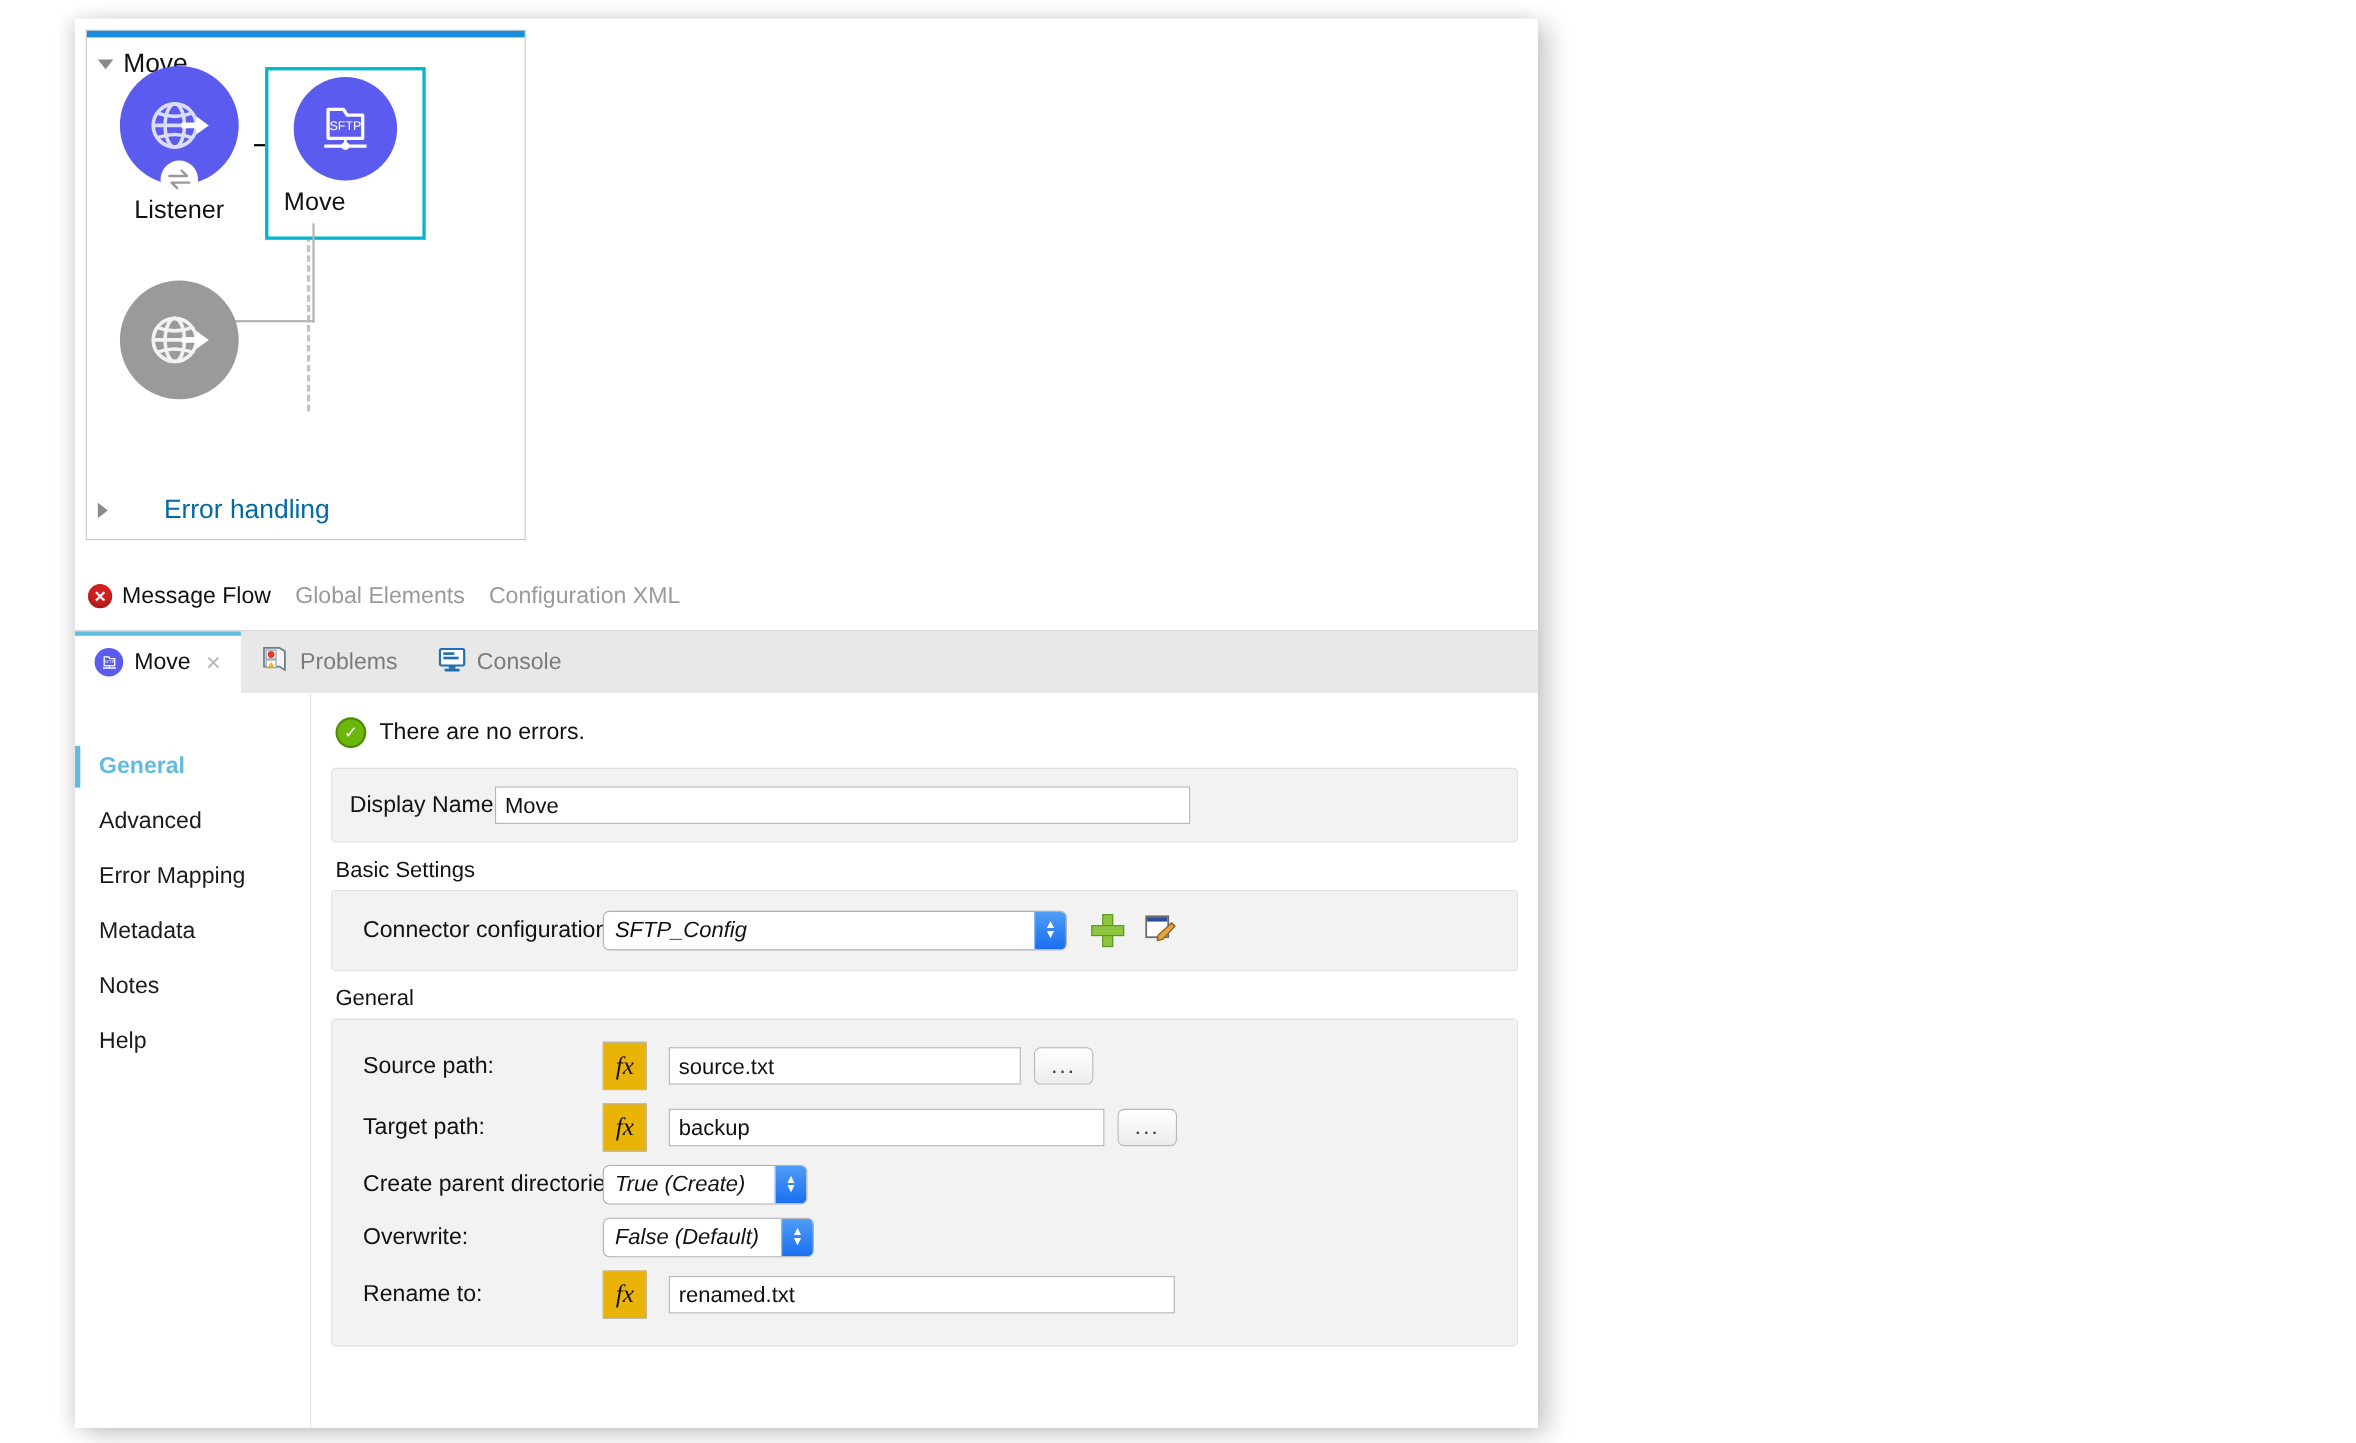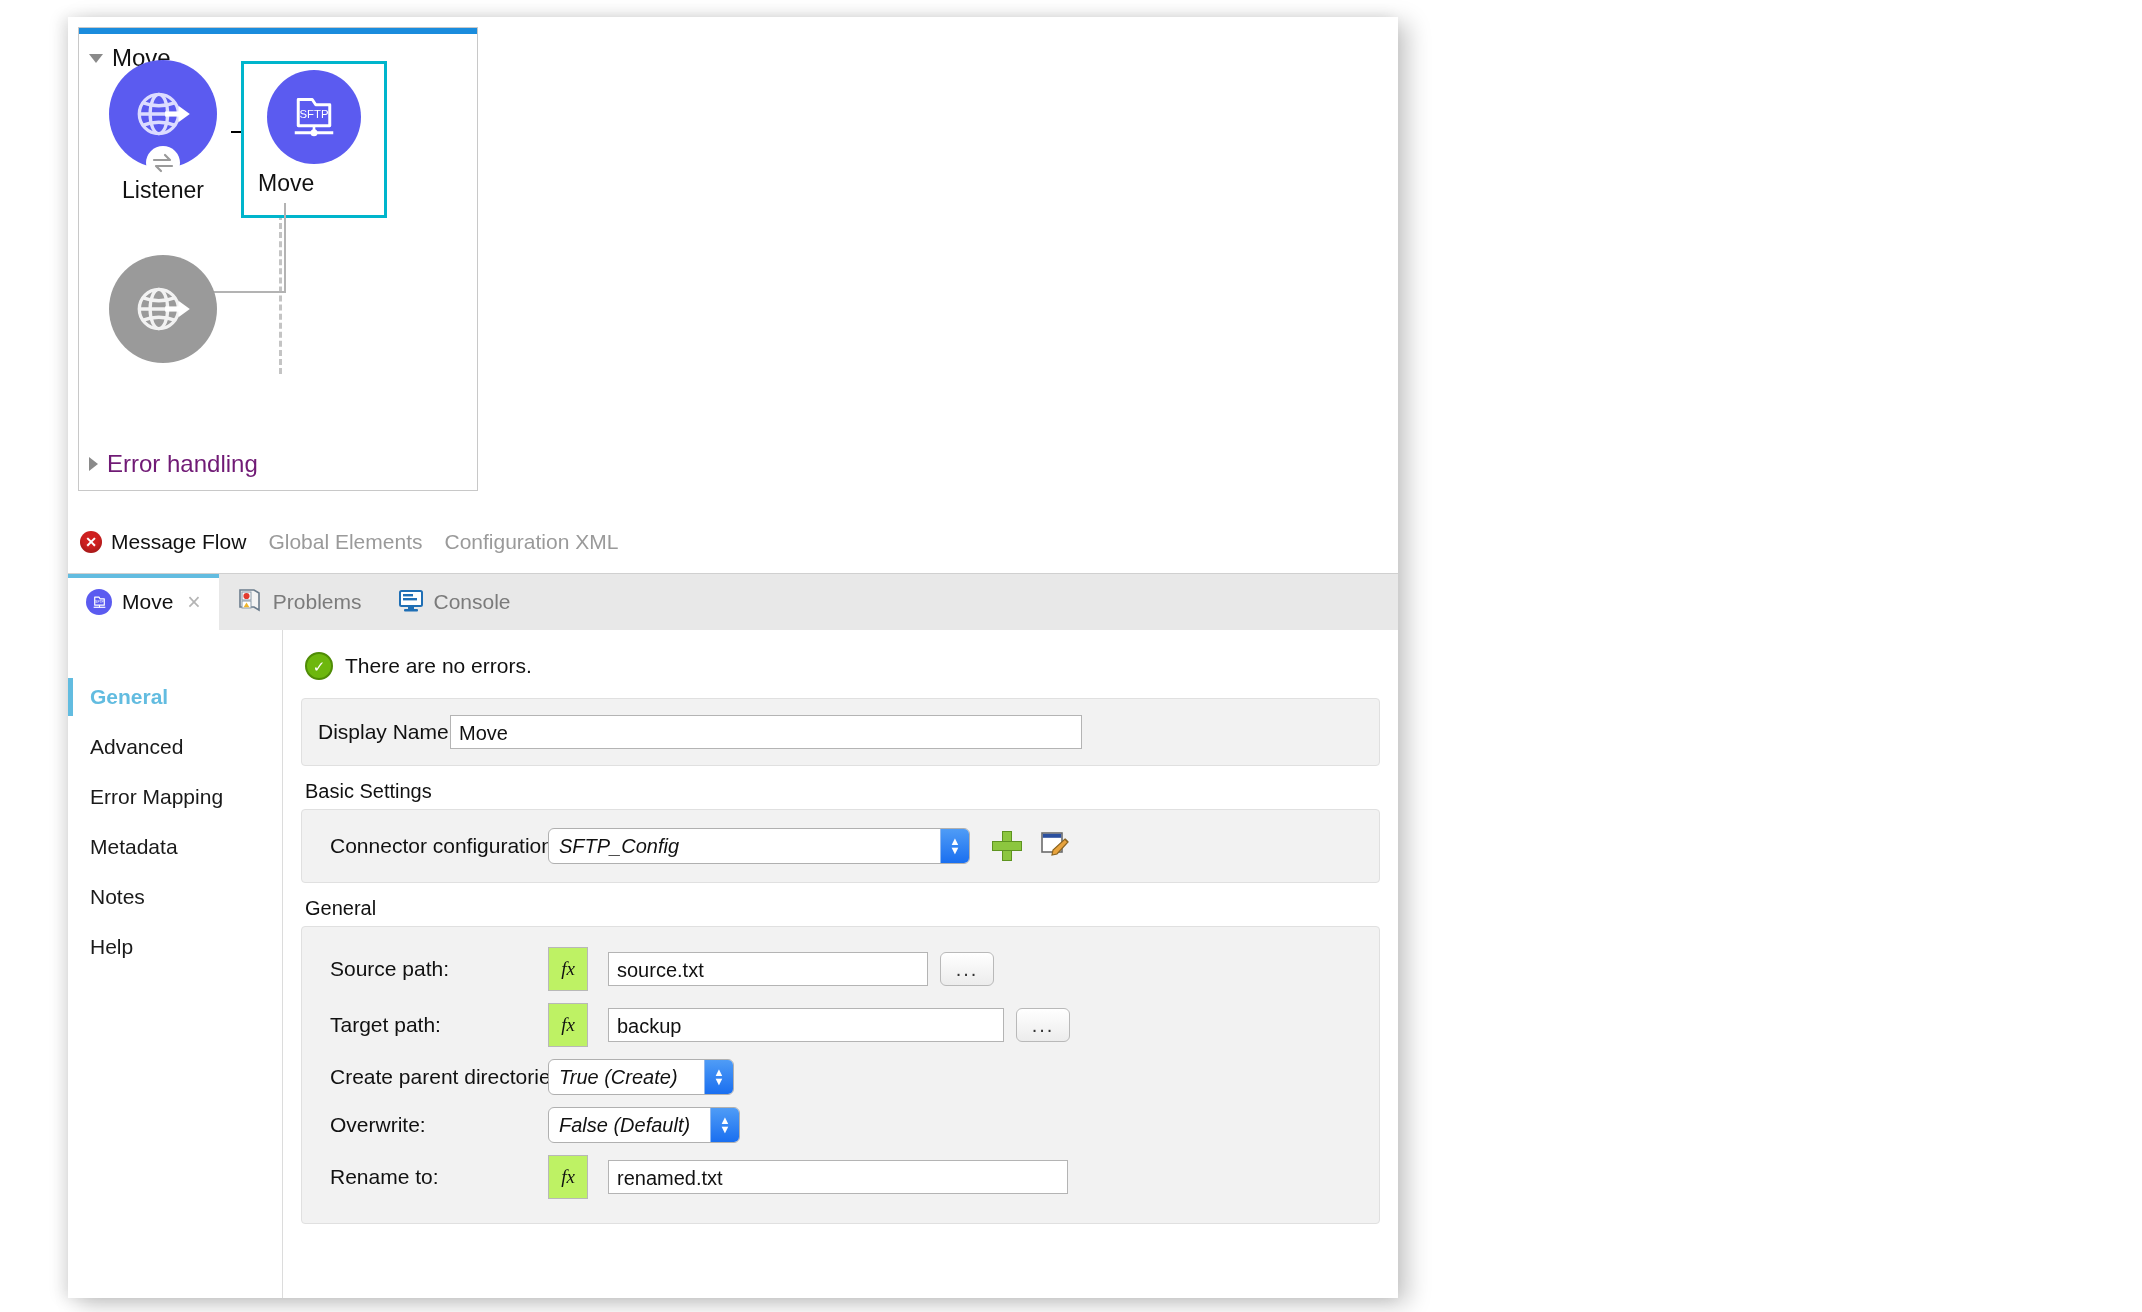--- a/index.html
+++ b/index.html
@@ -87,22 +87,23 @@
   .flow-footer {
     position: absolute;
     left: 10px;
     bottom: 14px;
     display: flex;
     align-items: center;
     gap: 9px;
   }
   .flow-footer-label {
     font-size: 24px;
-    color: #701a75;
+    color: #0369a1;
     line-height: 1;
+    margin-left: 42px;
   }
 
   
   .flow-divider {
     position: absolute;
     left: 200px;
     top: 50px;
     width: 0;
     height: 296px;
     border-left: 3px dashed #c4c4c4;
@@ -397,27 +398,27 @@
     font-size: 20px;
     color: #111111;
     box-sizing: border-box;
     font-family: "Liberation Sans", sans-serif;
   }
 
   .fx-btn {
     width: 40px;
     height: 44px;
     border: 1px solid #b8b8b8;
-    background: #bef264;
+    background: #eab308;
     display: flex;
     align-items: center;
     justify-content: center;
     font-family: "Liberation Serif", serif;
     font-style: italic;
-    font-size: 19px;
+    font-size: 23px;
     color: #111111;
     box-sizing: border-box;
   }
 
   .dots-btn {
     width: 54px;
     height: 34px;
     border: 1px solid #b9b9b9;
     border-radius: 6px;
     background: linear-gradient(#ffffff, #ececec);

